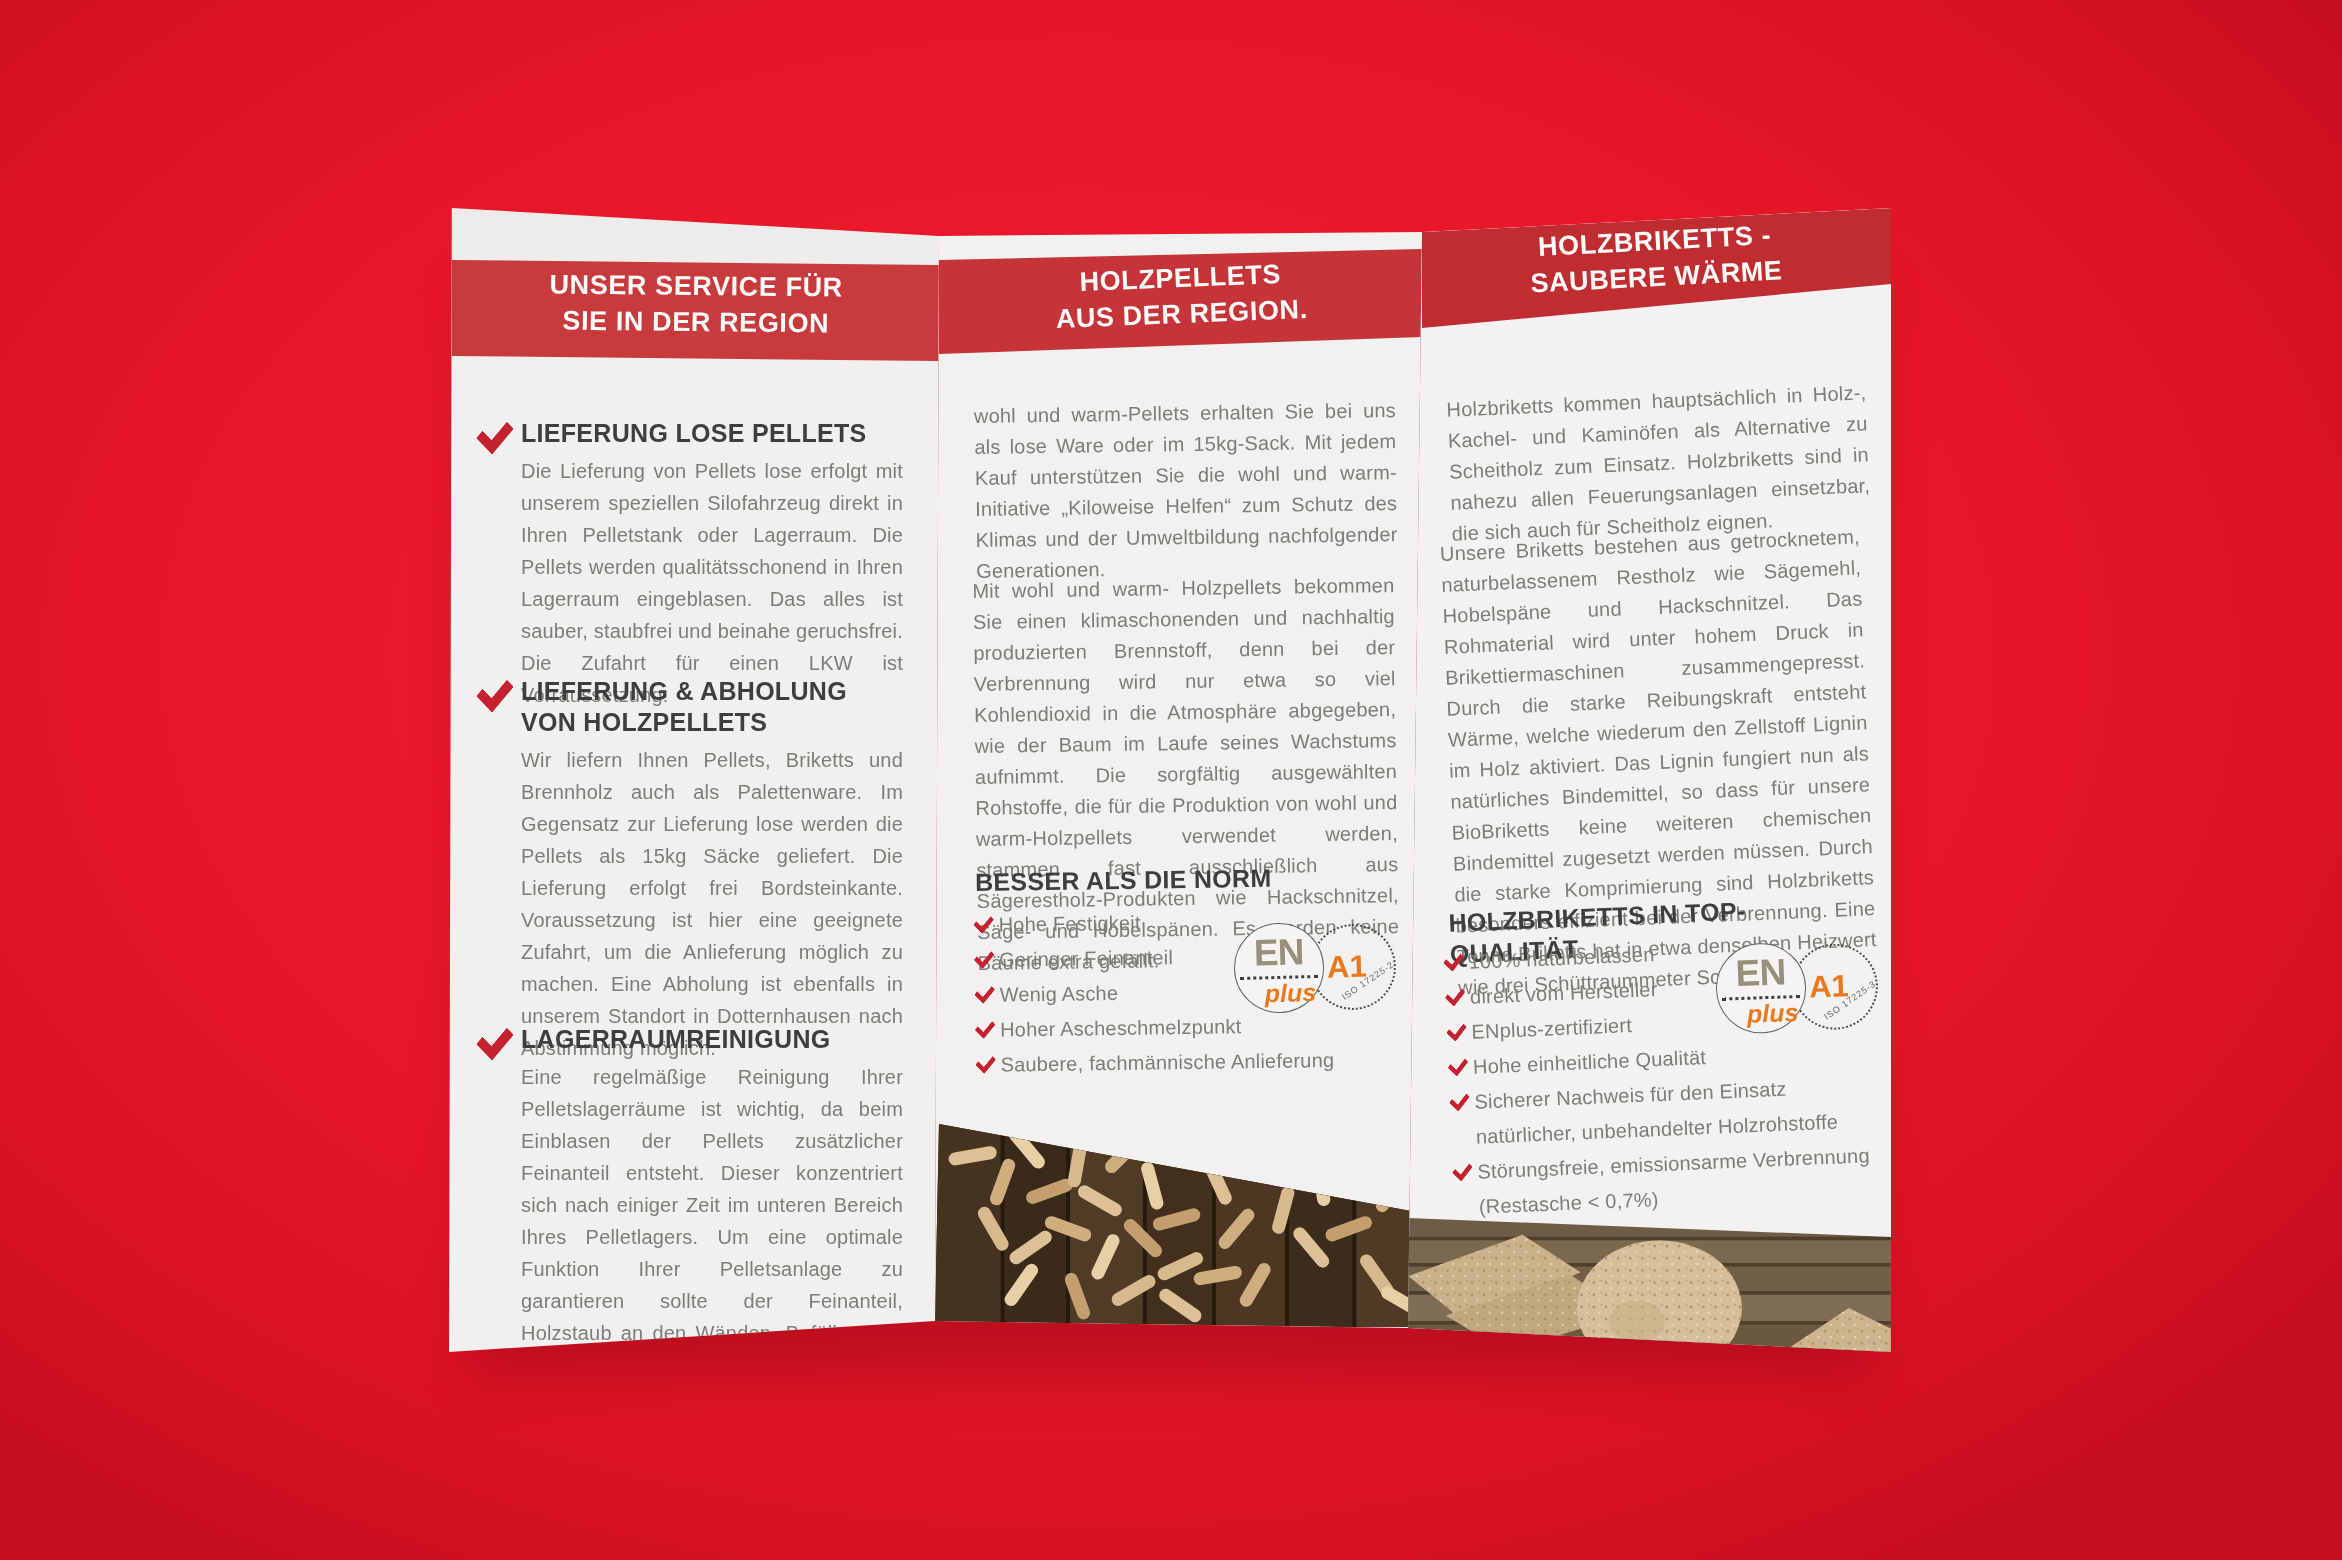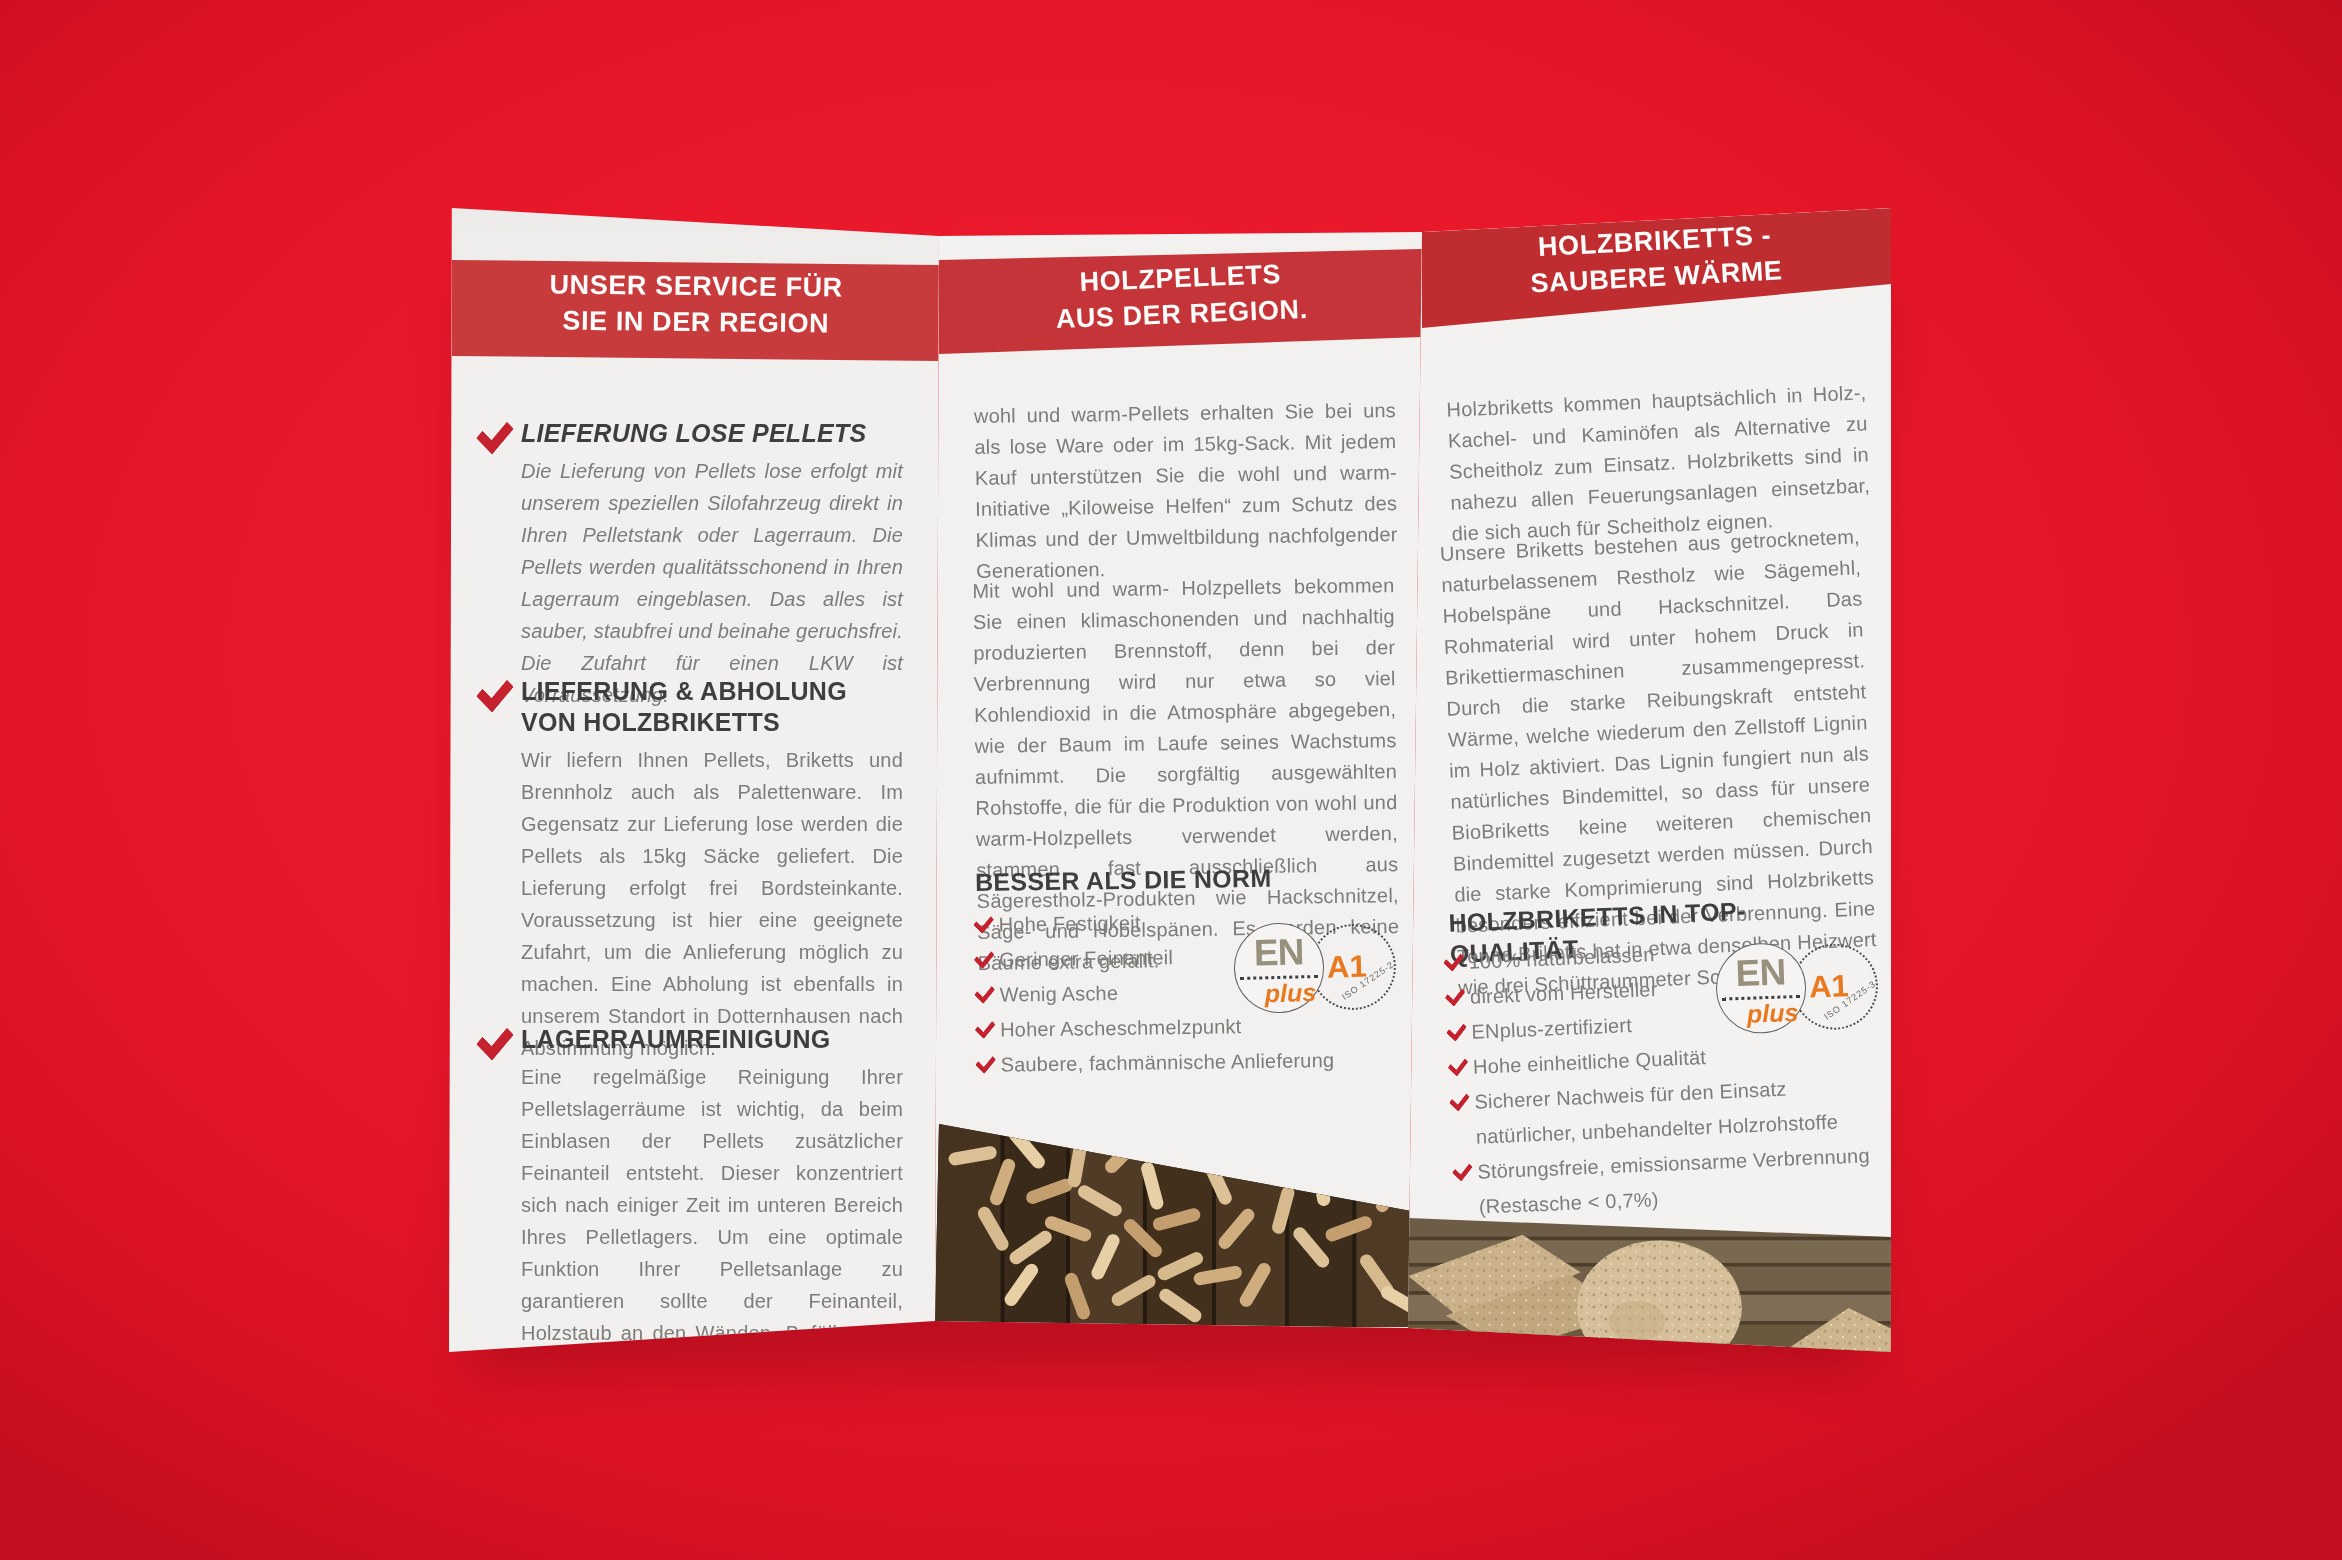--- a/index.html
+++ b/index.html
@@ -42,21 +42,21 @@
   .bt-mid{left:507px;top:52px;width:450px;transform:rotate(-2.3deg);}
   .bt-right{left:991px;top:15px;width:431px;transform:rotate(-3deg);}
 
   .sec-title,.list-title{color:#3e3e3d;font-weight:700;font-size:25px;line-height:31px;letter-spacing:0.3px;}
   .sec-title span{display:block;}
   .body-copy{color:#7d7c79;font-size:20px;text-align:justify;letter-spacing:0.2px;}
   .left-body{line-height:32px;margin-top:6px;}
   .col-body{line-height:31px;}
 
   .svc{position:absolute;left:72px;width:382px;}
-  .svc-1{top:210px;font-style:italic;}
+  .svc-1{top:210px;}
   .svc-2{top:468px;}
   .svc-3{top:816px;}
   .tick{
     display:inline-block;border-left:8.4px solid #c5212e;border-bottom:8.4px solid #c5212e;
     width:22.5px;height:12px;transform:rotate(-50deg) skewX(-6deg);border-radius:1.9px;
   }
   .tick-big{position:absolute;left:-43px;top:3.7px;width:24px;height:13px;border-left-width:10.3px;border-bottom-width:10.3px;}
   .tick-sm{border-left-width:5.6px;border-bottom-width:5.6px;width:14px;height:7.5px;flex:0 0 auto;margin-top:8.4px;margin-right:5.6px;}
 
   .mid-content{position:absolute;left:526px;width:422px;transform:rotate(-0.8deg);}
@@ -120,21 +120,21 @@
           <span>LIEFERUNG LOSE PELLETS</span>
           <span></span>
         </div>
         <div class="body-copy left-body">Die Lieferung von Pellets lose erfolgt mit unserem speziellen Silofahrzeug direkt in Ihren Pelletstank oder Lagerraum. Die Pellets werden qualitätsschonend in Ihren Lagerraum eingeblasen. Das alles ist sauber, staubfrei und beinahe geruchsfrei. Die Zufahrt für einen LKW ist Vorraussetzung.</div>
       </div>
 
       <div class="svc svc-2">
         <span class="tick tick-big"></span>
         <div class="sec-title">
           <span>LIEFERUNG &amp; ABHOLUNG</span>
-          <span>VON HOLZBRIKETTS</span>
+          <span>VON HOLZPELLETS</span>
         </div>
         <div class="body-copy left-body">Wir liefern Ihnen Pellets, Briketts und Brennholz auch als Palettenware. Im Gegensatz zur Lieferung lose werden die Pellets als 15kg Säcke geliefert. Die Lieferung erfolgt frei Bordsteinkante. Voraussetzung ist hier eine geeignete Zufahrt, um die Anlieferung möglich zu machen. Eine Abholung ist ebenfalls in unserem Standort in Dotternhausen nach Abstimmung möglich.</div>
       </div>
 
       <div class="svc svc-3">
         <span class="tick tick-big"></span>
         <div class="sec-title">
           <span>LAGERRAUMREINIGUNG</span>
           <span></span>
         </div>

